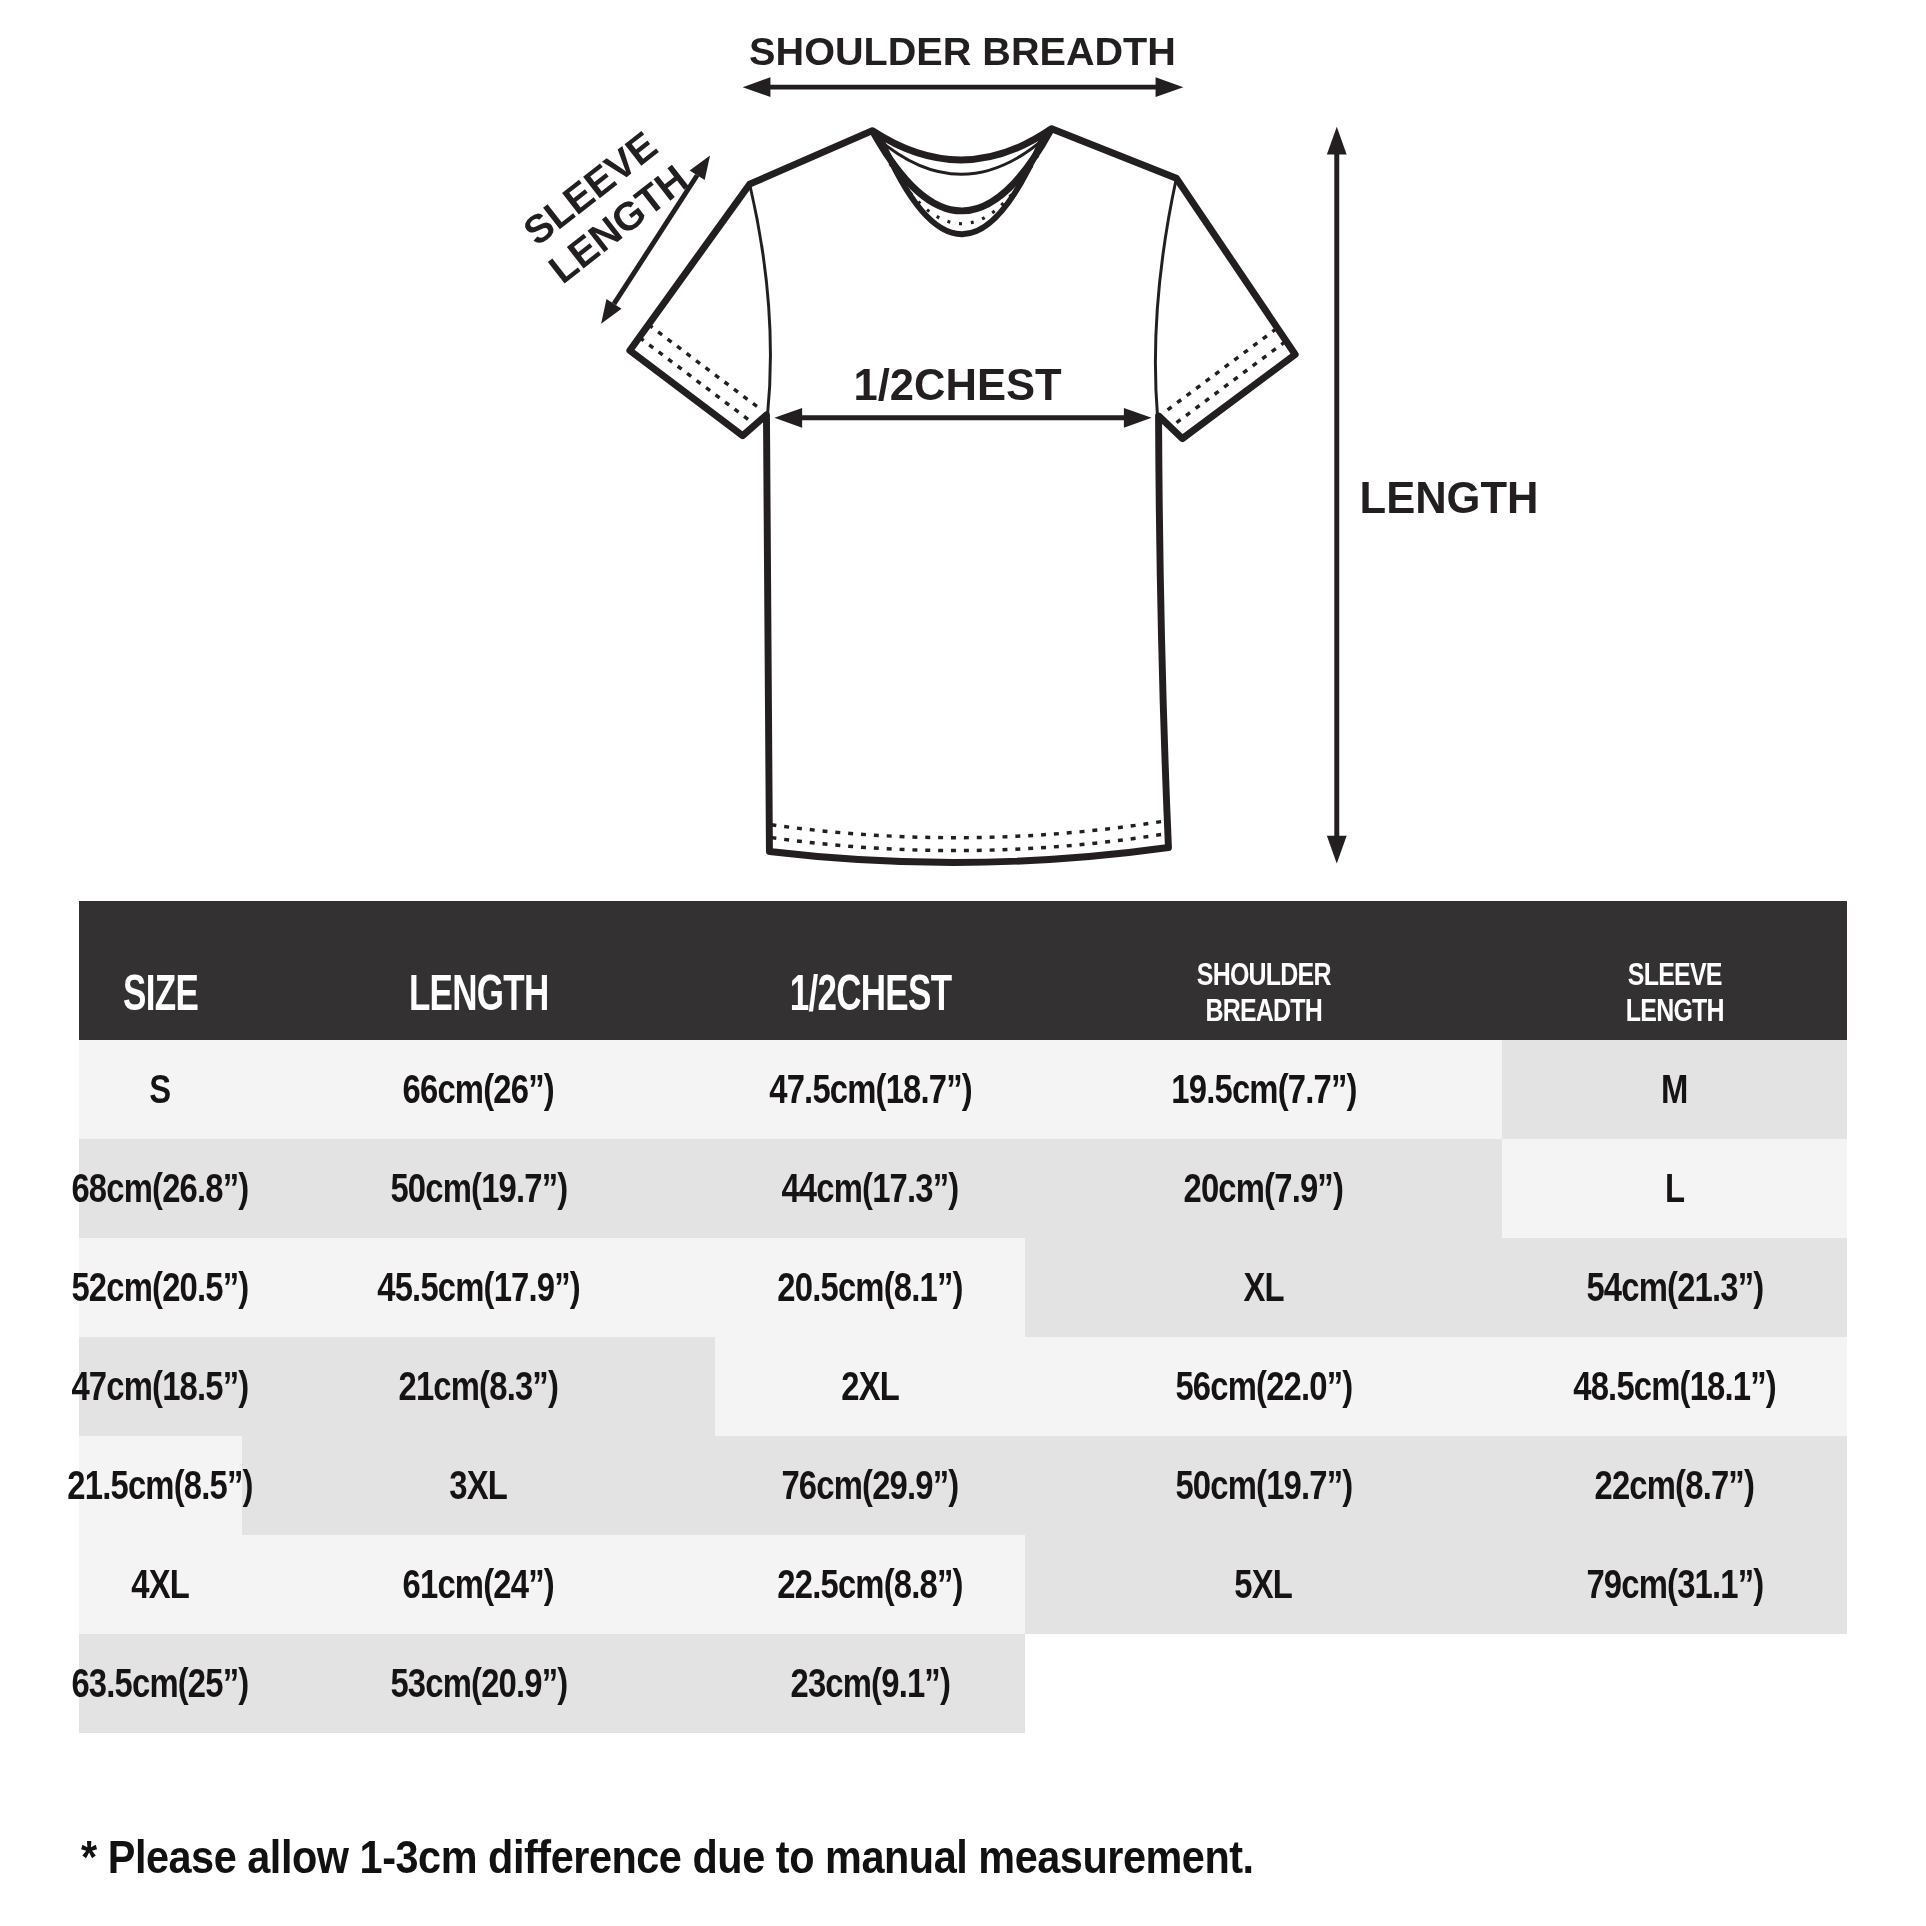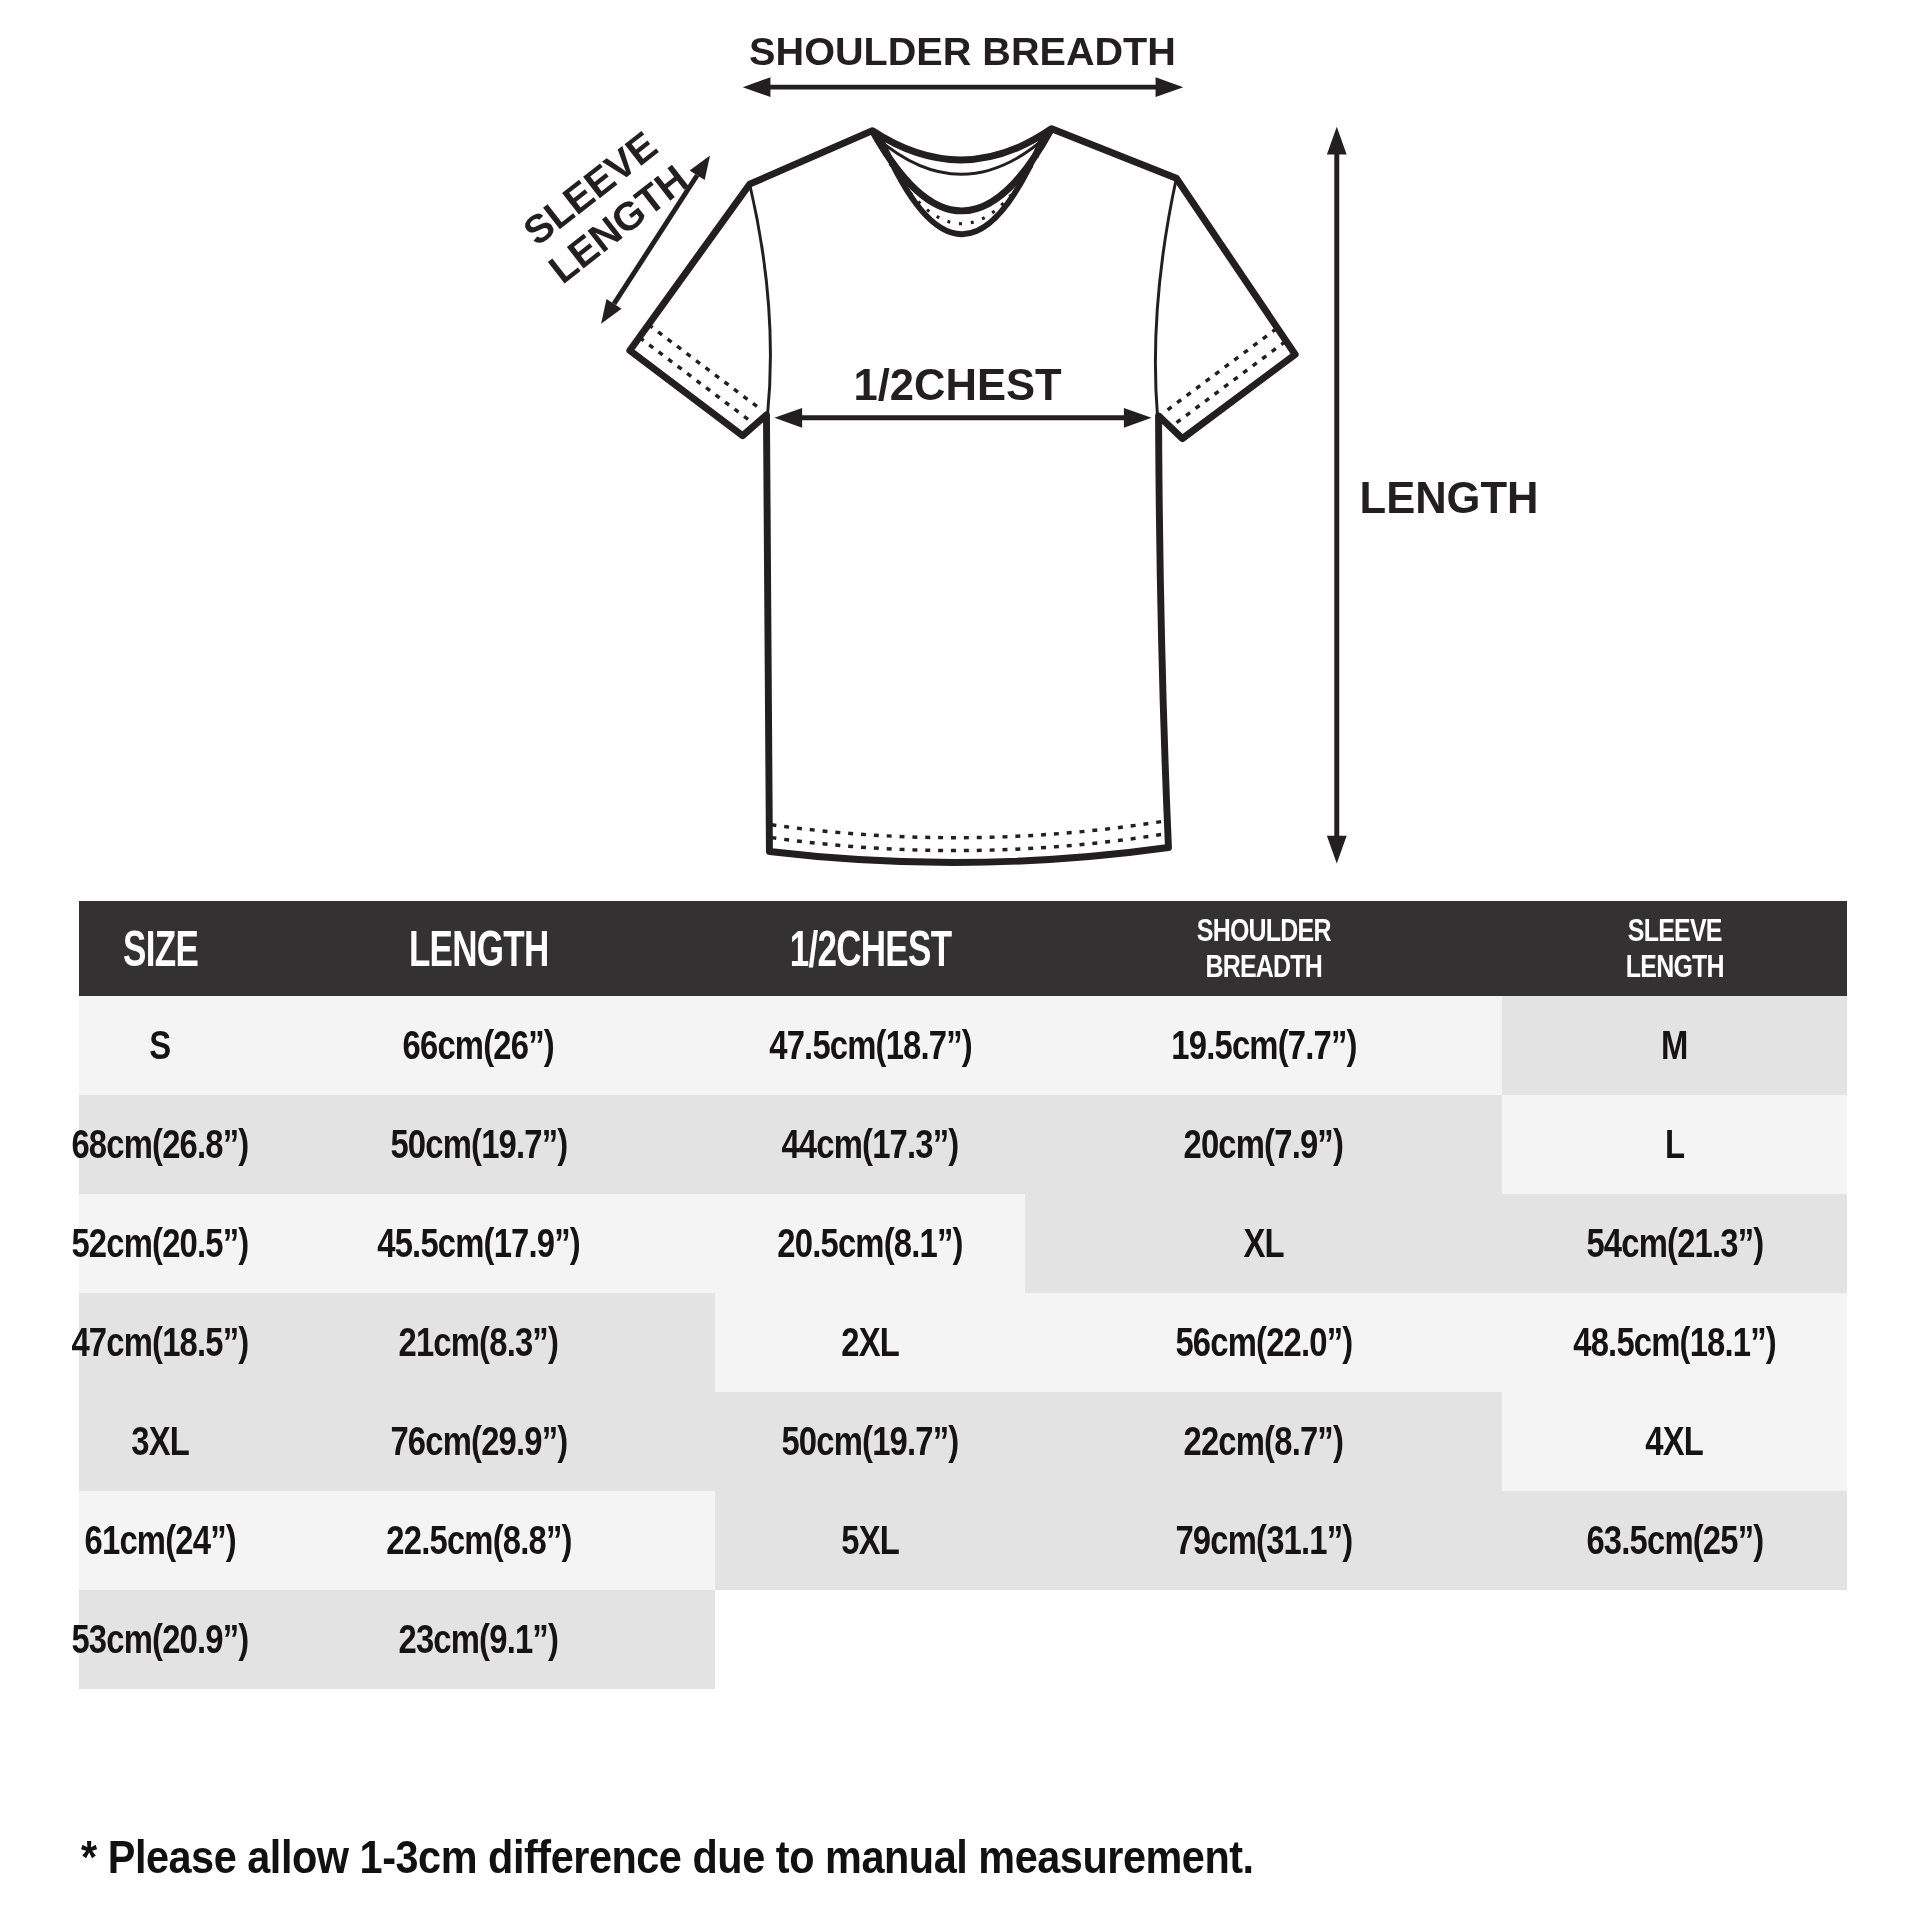--- a/index.html
+++ b/index.html
@@ -8,21 +8,21 @@
     font-family:"Liberation Sans", sans-serif;color:#231f20;
   }
   .diagram{display:block;width:1927px;height:901px;}
   .diagram text{font-family:"Liberation Sans", sans-serif;font-weight:bold;fill:#231f20;}
 
   .size-table{position:absolute;left:79px;top:901px;width:1768px;}
   .thead,.tbody{display:grid;grid-template-columns:9.2% 26.8% 17.5% 27% 19.5%;}
   .thead{background:#333132;}
   .hcell{
     height:95px;display:flex;align-items:center;justify-content:center;
-    color:#ffffff;text-align:center;
+    color:#ffffff;text-align:center;margin-top:44px;
   }
   .hcell .cond{font-size:50px;font-weight:bold;letter-spacing:-1px;
     display:inline-block;transform:scaleX(0.70);transform-origin:center;}
   .hcell.two-line .cond{font-size:32px;line-height:1.1;white-space:pre-line;
     transform:scaleX(0.78);}
   .cell{
     height:99px;display:flex;align-items:center;justify-content:center;
     text-align:center;color:#161314;
   }
   .cell .cond{font-size:40px;font-weight:bold;letter-spacing:-1px;
@@ -176,20 +176,23 @@
       </div>
       <div class="cell row-light">
         <span class="cond">2XL</span>
       </div>
       <div class="cell row-light">
         <span class="cond">56cm(22.0”)</span>
       </div>
       <div class="cell row-light">
         <span class="cond">48.5cm(18.1”)</span>
       </div>
+      <div class="cell row-light">
+        <span class="cond">21.5cm(8.5”)</span>
+      </div>
       <div class="cell row-dark">
         <span class="cond">3XL</span>
       </div>
       <div class="cell row-dark">
         <span class="cond">76cm(29.9”)</span>
       </div>
       <div class="cell row-dark">
         <span class="cond">50cm(19.7”)</span>
       </div>
       <div class="cell row-dark">

